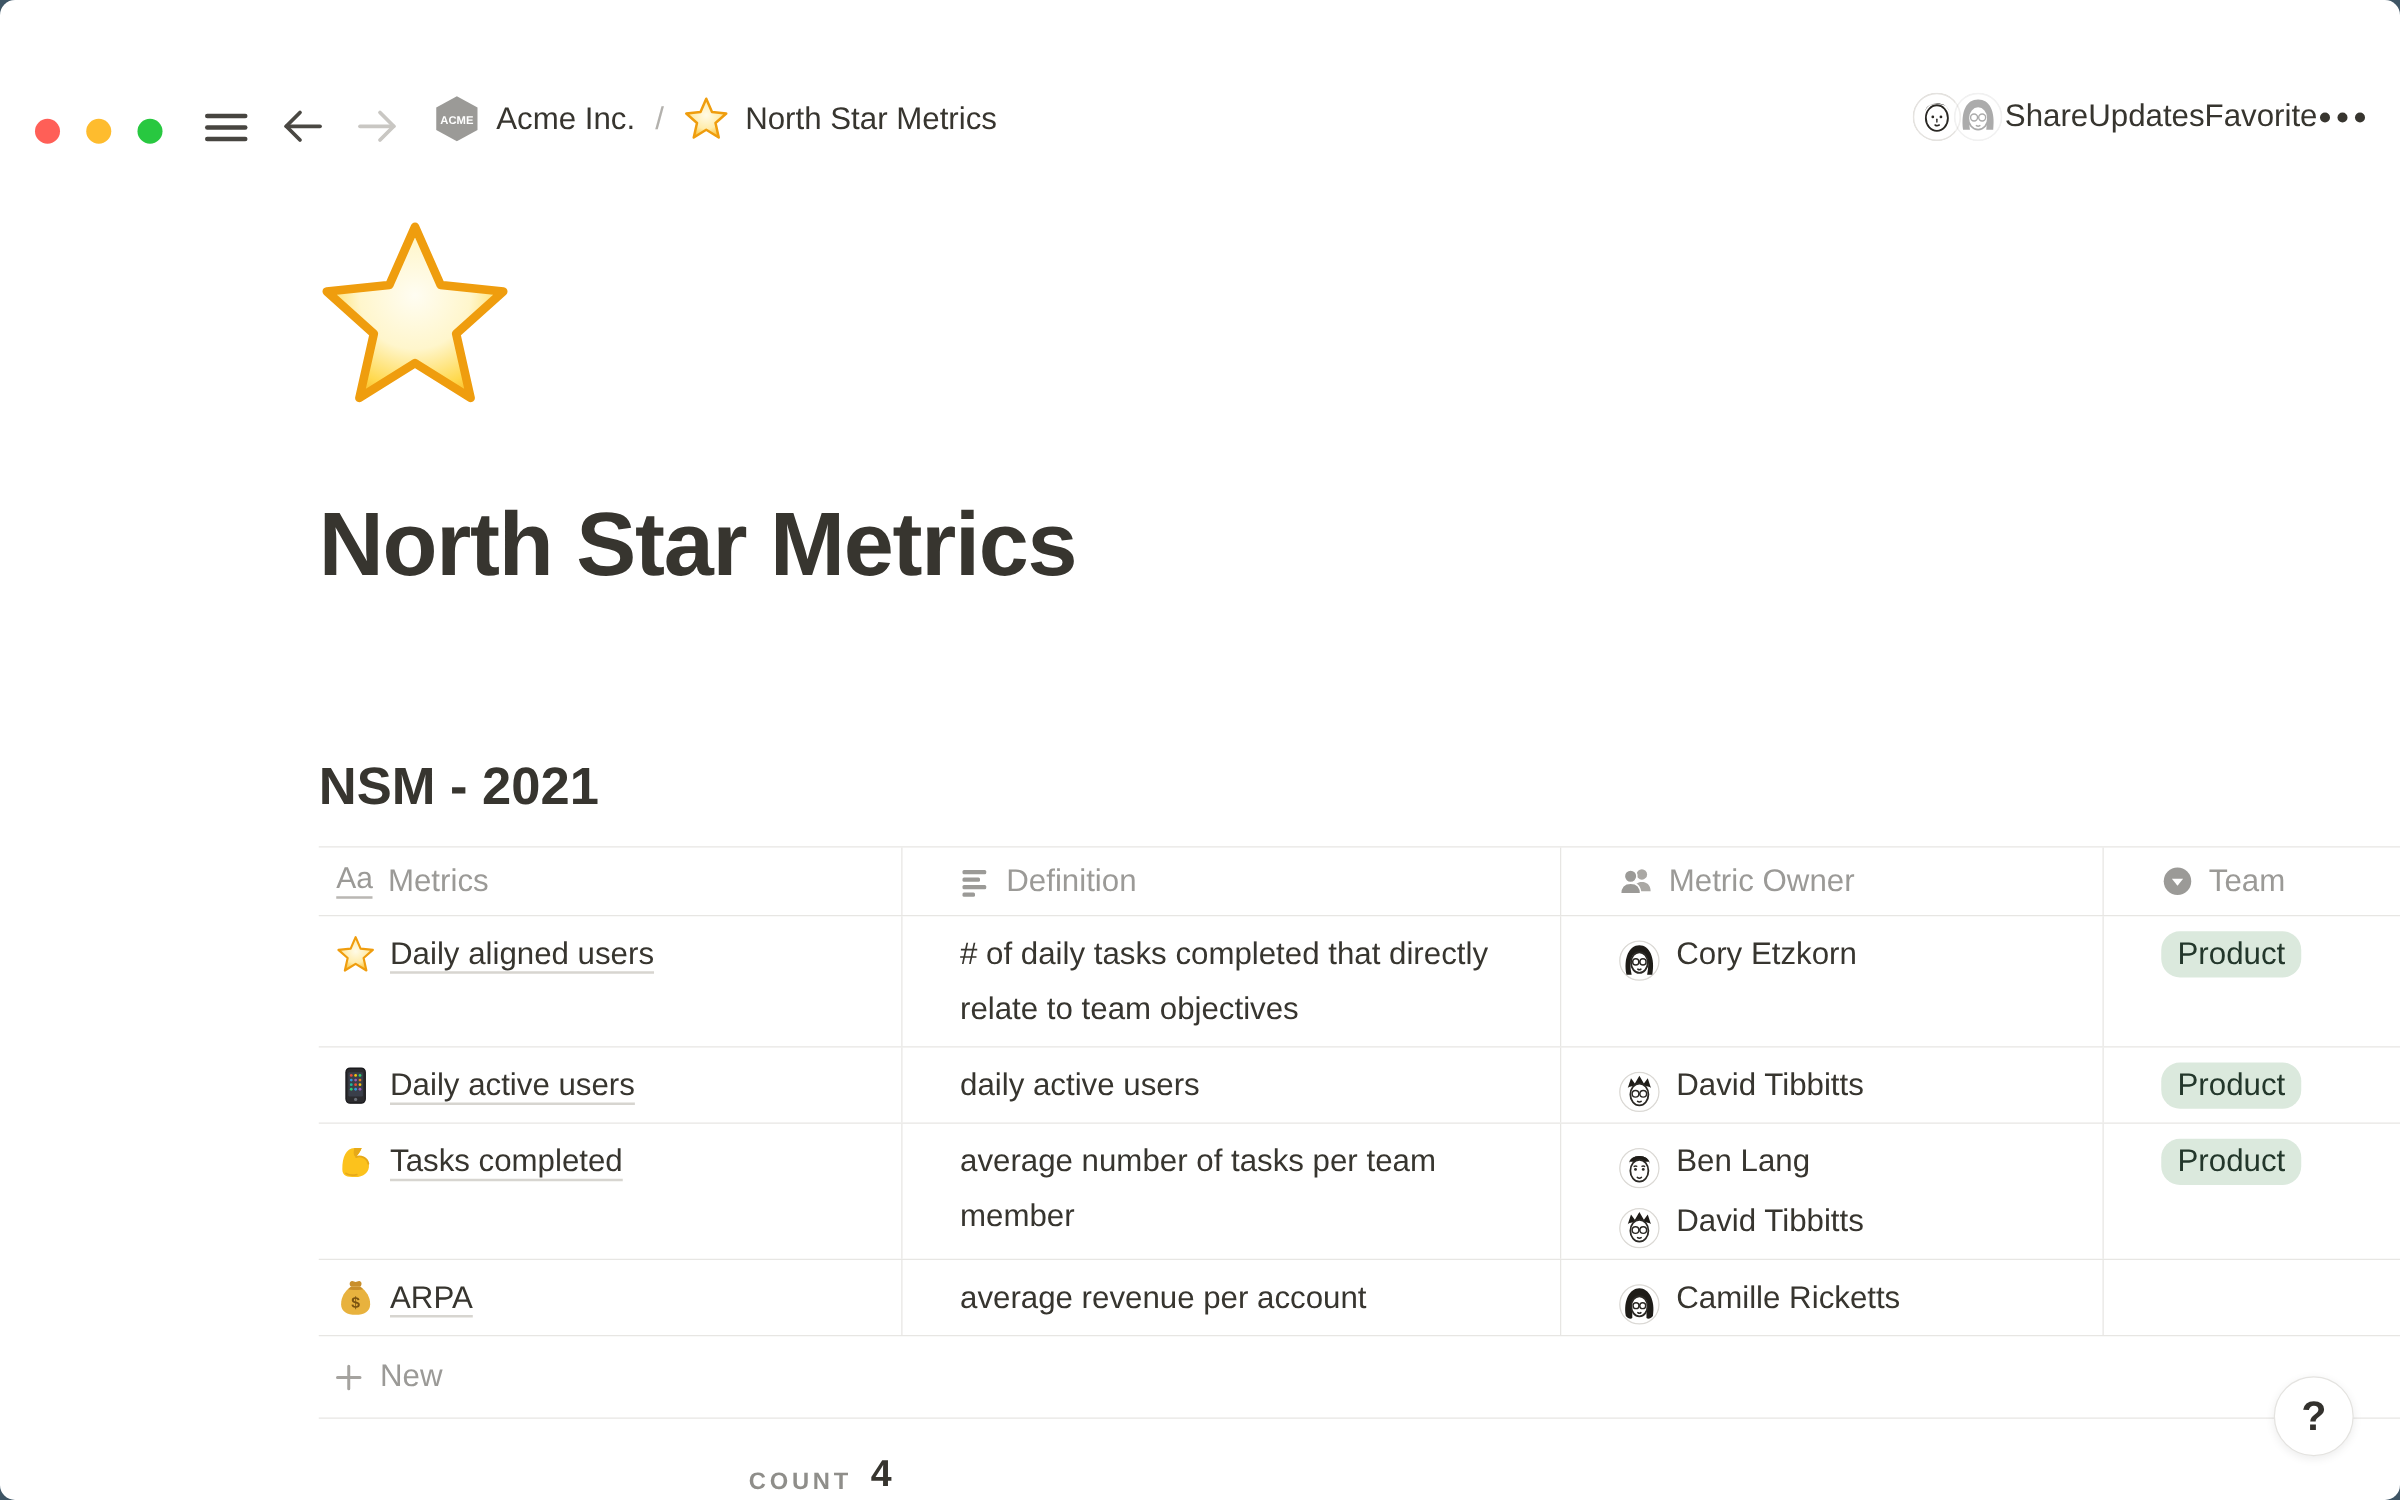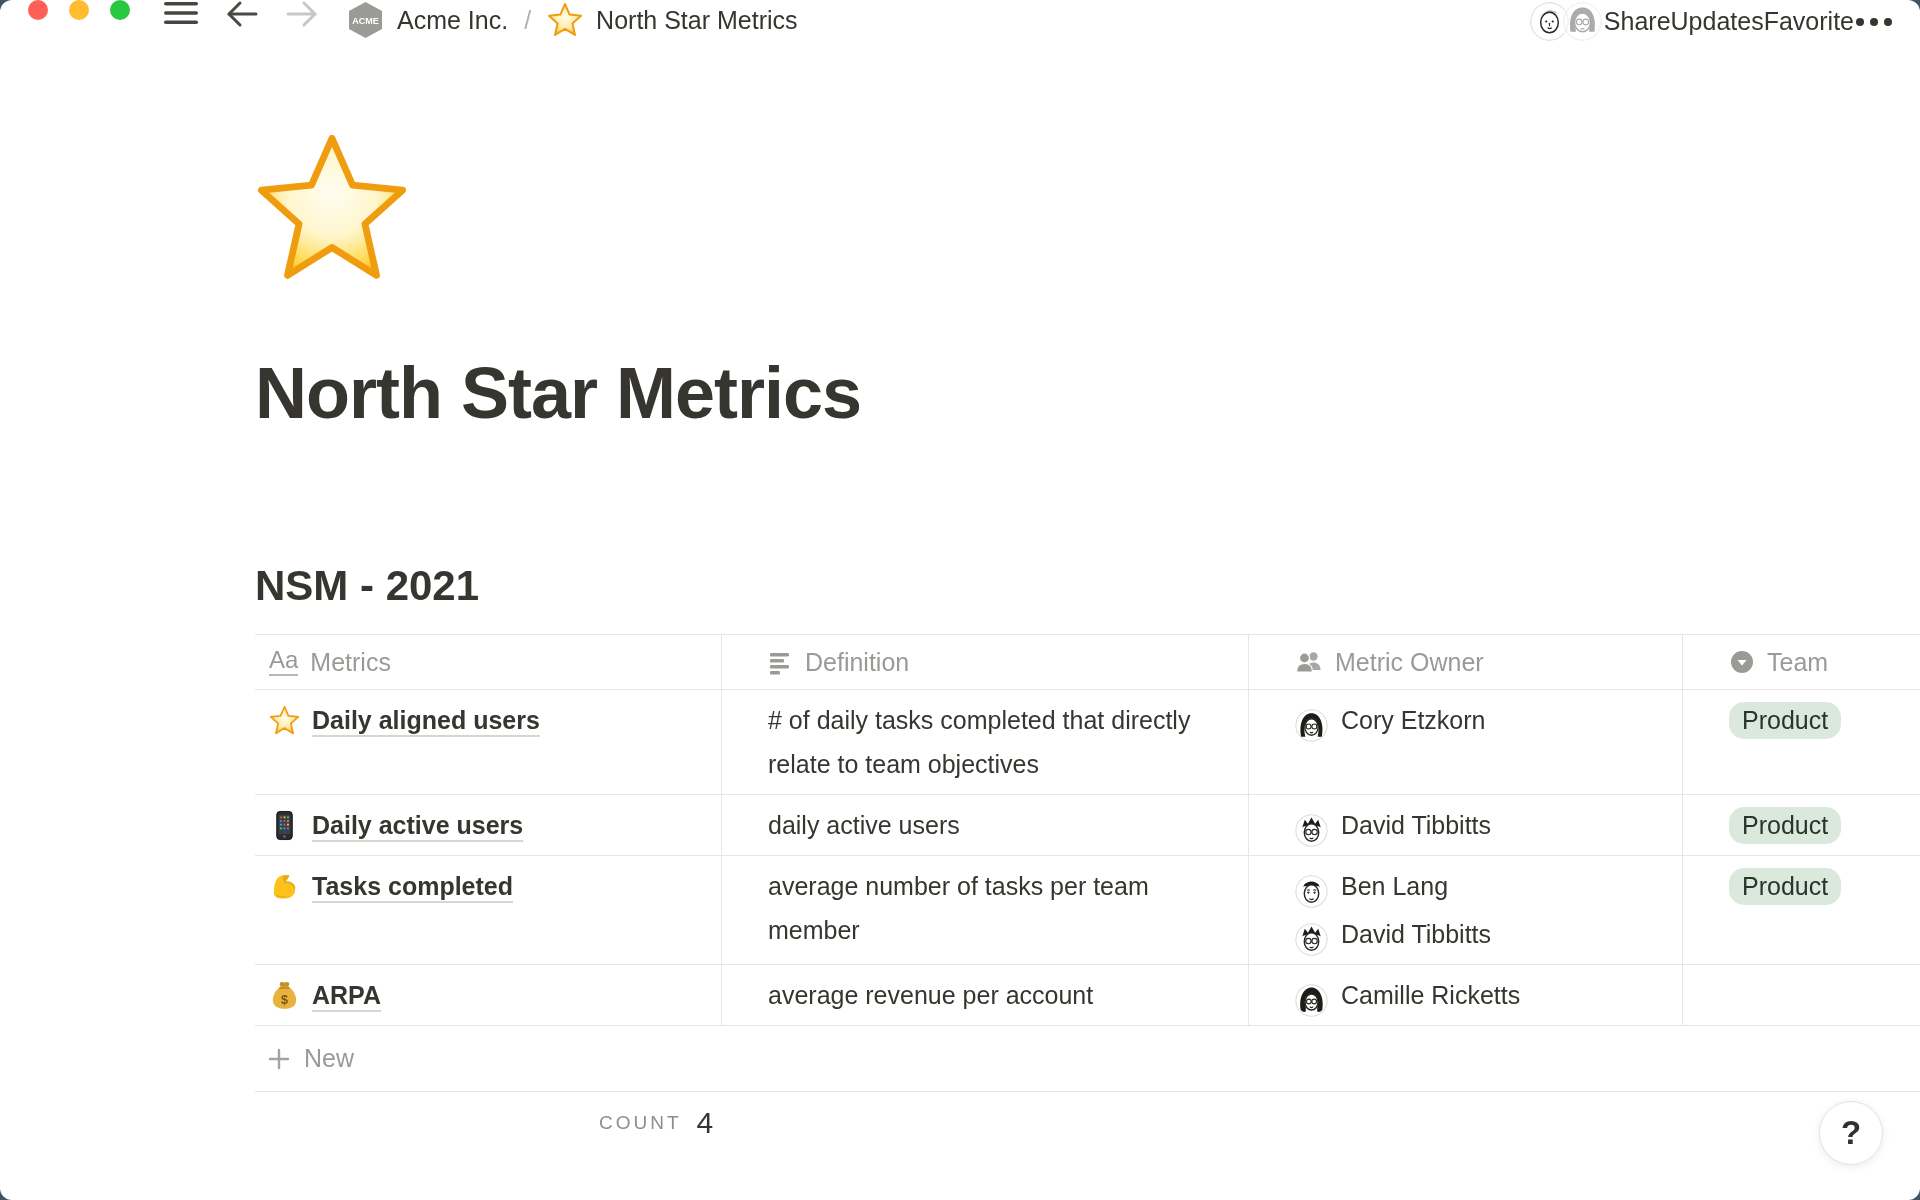--- a/index.html
+++ b/index.html
@@ -2,21 +2,21 @@
 <html style="--text: #37352f; --muted: #9b9a97; --border: #e7e6e3; --desktop-bg: #3e5565; --traffic-red: #ff5f57; --traffic-yellow: #febc2e; --traffic-green: #28c840; --tag-product-bg: #dbe9dd; --tag-product-text: #23372b; --tag-revenue-bg: #eedad3; --tag-revenue-text: #43302a; --star-gold: #f9a825;"><head>
 <meta charset="utf-8">
 <style>
   * { margin:0; padding:0; box-sizing:border-box; }
   html,body { width:1920px; height:1200px; overflow:hidden; }
   body { background:var(--desktop-bg,#3e5565); font-family:"Liberation Sans", sans-serif; color:var(--text,#37352f); }
 
   .window { position:relative; width:1920px; height:1200px; background:#fff; border-radius:12px; overflow:hidden; }
 
   
-  .topbar { height:72px; display:flex; align-items:flex-start; padding:0 26px 0 28px; }
+  .topbar { height:72px; display:flex; align-items:flex-end; padding:0 26px 0 28px;margin-top:43px; }
   .traffic { display:flex; gap:21px; align-items:center; }
   .light { width:20px; height:20px; border-radius:50%; }
   .light.red { background:var(--traffic-red,#ff5f57); }
   .light.yellow { background:var(--traffic-yellow,#febc2e); }
   .light.green { background:var(--traffic-green,#28c840); }
   .icon-btn { display:flex; align-items:center; justify-content:center; cursor:pointer; }
   .hamburger { margin-left:33px; }
   .nav-arrow { margin-left:26px; }
   .breadcrumb { display:flex; align-items:center; margin-left:28px; font-size:25px; }
   .crumb { display:flex; align-items:center; gap:13px; cursor:pointer; }
@@ -41,32 +41,32 @@
   .cell { padding:8px 14px; font-size:25px; line-height:44px; }
   .c1 { width:467px; border-right:1px solid var(--border,#e7e6e3); }
   .c2 { width:495px; border-right:1px solid var(--border,#e7e6e3); }
   .c3 { width:402px; border-right:1px solid var(--border,#e7e6e3); }
   .c4 { flex:1; }
   .db-header .cell { padding:5px 14px; color:var(--muted,#9b9a97); display:flex; align-items:center; gap:12px; cursor:pointer; }
   .aa-glyph { font-size:24px; font-weight:400; border-bottom:2px solid #b9b7b3; line-height:1; padding-bottom:2px; }
 
   .metric-cell { display:flex; align-items:flex-start; gap:12px; cursor:pointer; }
   .metric-cell .row-icon { margin-top:7px; }
-  .metric-link { font-weight:700; color:var(--text,#37352f); text-decoration:underline; text-decoration-color:#d7d5d0; text-decoration-thickness:2px; text-underline-offset:6px; }
+  .metric-link { font-weight:400; color:var(--text,#37352f); text-decoration:underline; text-decoration-color:#d7d5d0; text-decoration-thickness:2px; text-underline-offset:6px; }
   .def-cell { cursor:text; }
   .owner-cell { display:flex; flex-direction:column; gap:4px; cursor:pointer; }
   .owner { display:flex; align-items:flex-end; gap:13px; }
   .avatar-sm { width:33px; height:33px; border-radius:50%; flex:0 0 auto; }
   .team-cell { cursor:pointer; }
   .tag { display:inline-block; margin-top:4px; height:37px; line-height:37px; padding:0 13px; border-radius:15px; font-size:25px; }
   .tag-green { background:var(--tag-product-bg,#dbe9dd); color:var(--tag-product-text,#23372b); }
   .tag-red { background:var(--tag-revenue-bg,#eedad3); color:var(--tag-revenue-text,#43302a); }
 
   .new-row { display:flex; align-items:center; gap:13px; height:66px; padding-left:12px; color:var(--muted,#9b9a97); font-size:25px; border-bottom:1px solid var(--border,#e7e6e3); cursor:pointer; }
-  .db-footer { display:flex; align-items:center; height:62px; padding-left:344px; cursor:pointer; }
+  .db-footer { display:flex; align-items:flex-end; height:62px; padding-left:344px; cursor:pointer;font-weight:bold; }
   .count-label { font-size:19px; letter-spacing:3px; color:#8f8e8a; }
   .count-value { font-size:30px; margin-left:15px; color:var(--text,#37352f); }
 
   .help-btn { position:absolute; right:37px; bottom:35px; width:64px; height:64px; border-radius:50%; background:#fff; border:1px solid #e4e3e0; box-shadow:0 2px 8px rgba(15,15,15,.08); display:flex; align-items:center; justify-content:center; font-size:33px; font-weight:700; color:#33312d; cursor:pointer; }
 
   svg { display:block; }
 </style>
 </head>
 <body>
 

